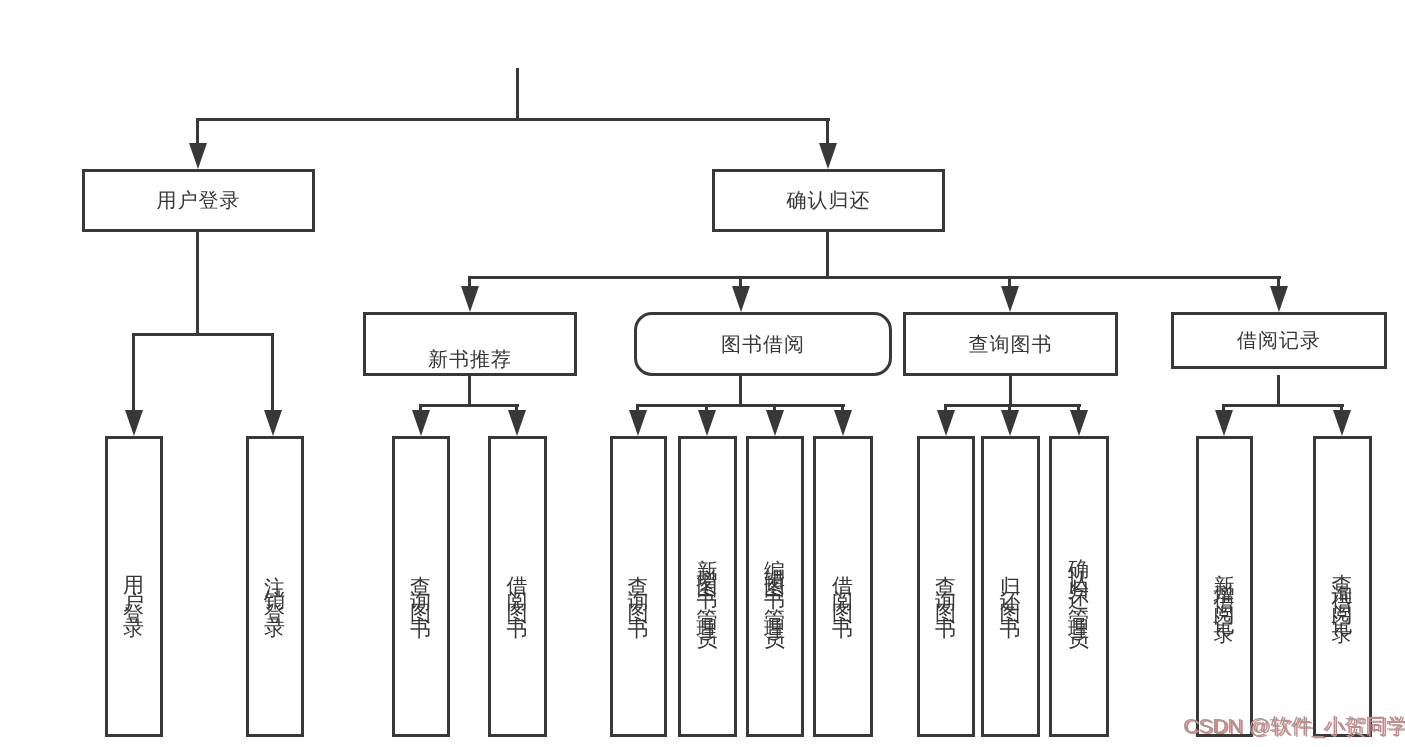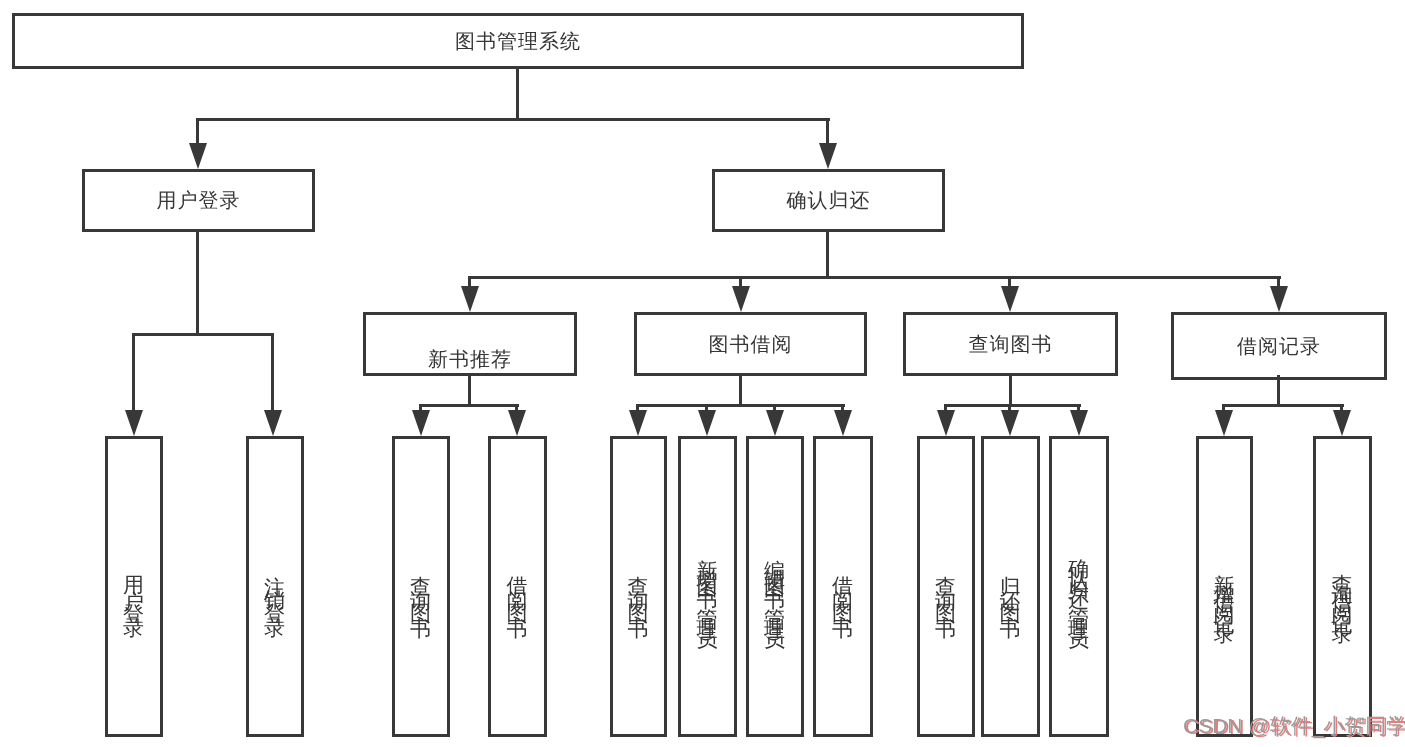--- a/index.html
+++ b/index.html
@@ -36,41 +36,38 @@
     font-size:21px;color:var(--wm-gray);
     text-shadow:2px 1px 0 var(--wm-red);
     white-space:nowrap;z-index:5;
   }
 </style>
 </head>
 <body>
 
 <div class="canvas">
 
-  <div class="box" style="left:12px;top:13px;width:1012px;height:56px;">
-    <span>图书管理系统</span>
-  </div>
 
   <div class="box" style="left:82px;top:169px;width:233px;height:63px;">
     <span>用户登录</span>
   </div>
   <div class="box" style="left:712px;top:169px;width:233px;height:63px;">
     <span>确认归还</span>
   </div>
 
   <div class="box" style="left:363px;top:312px;width:214px;height:64px;align-items:flex-end;">
     <span>新书推荐</span>
   </div>
-  <div class="box" style="left:634px;top:312px;width:233px;height:64px;">
+  <div class="box" style="left:634px;top:312px;width:258px;height:64px;border-radius:18px;">
     <span>图书借阅</span>
   </div>
   <div class="box" style="left:903px;top:312px;width:215px;height:64px;">
     <span>查询图书</span>
   </div>
-  <div class="box" style="left:1171px;top:312px;width:216px;height:68px;">
+  <div class="box" style="left:1171px;top:312px;width:216px;height:57px;">
     <span>借阅记录</span>
   </div>
 
   <div class="box leaf v4" style="left:105px;top:436px;width:58px;height:301px;">
     <span>用户登录</span>
   </div>
   <div class="box leaf v4" style="left:246px;top:436px;width:58px;height:301px;">
     <span>注销登录</span>
   </div>
 

